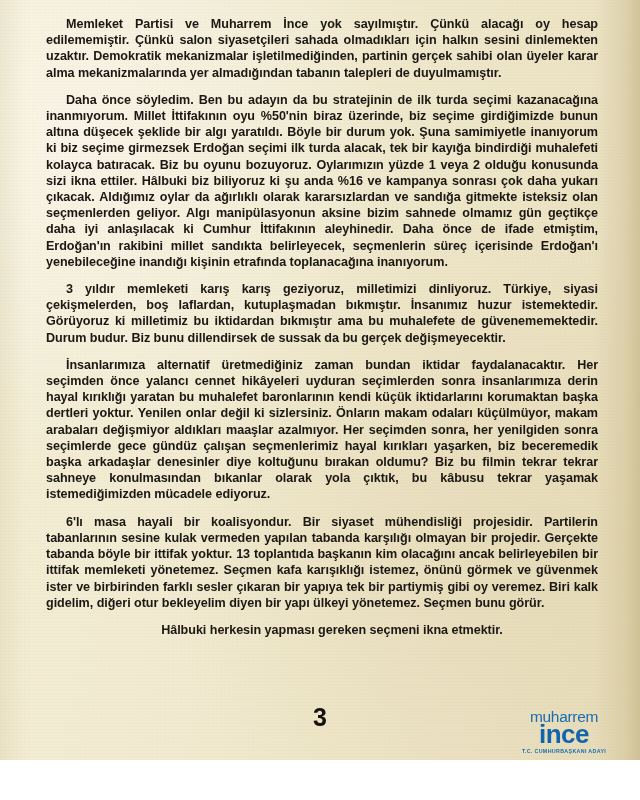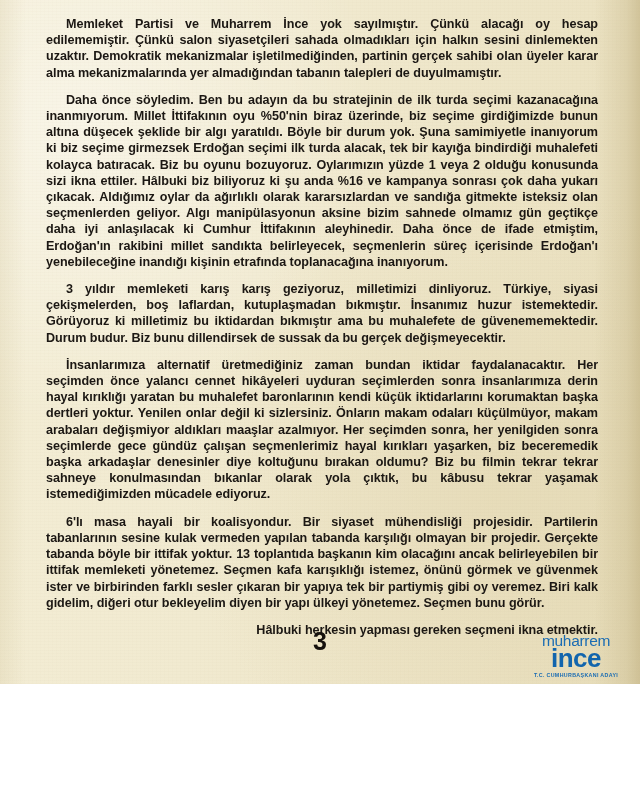--- a/index.html
+++ b/index.html
@@ -9,21 +9,21 @@
   body {
     width: 640px;
     height: 800px;
     overflow: hidden;
     font-family: "Liberation Sans", sans-serif;
   }
 
   #page {
     position: relative;
     width: 640px;
-    height: 684px;
+    height: 760px;
     box-sizing: border-box;
     background-color: #f1ead0;
     background-image:
       radial-gradient(circle at 12% 18%, rgba(255,255,255,0.45) 0%, rgba(255,255,255,0) 38%),
       radial-gradient(circle at 78% 72%, rgba(226,214,176,0.55) 0%, rgba(226,214,176,0) 45%),
       linear-gradient(100deg, #f4eed6 0%, #f1ead0 40%, #ece3c4 78%, #e6dcb8 100%);
     overflow: hidden;
   }
 
   
@@ -66,39 +66,39 @@
     font-weight: bold;
     color: #1b1713;
     letter-spacing: -0.05px;
     word-spacing: 0px;
     -webkit-font-smoothing: antialiased;
   }
   p.para:last-of-type {
     margin-bottom: 0;
   }
   p.para.closing {
-    text-align: right;
+    text-align: center;
   }
 
   #page-number {
     position: absolute;
     left: 0;
     right: 0;
     bottom: 28px;
     text-align: center;
     font-size: 25px;
     font-weight: bold;
     color: #15110d;
     z-index: 3;
     letter-spacing: 0px;
   }
 
   #logo {
     position: absolute;
-    right: 12px;
+    right: 24px;
     bottom: 6px;
     width: 104px;
     z-index: 3;
     text-align: center;
     line-height: 1;
   }
   #logo .logo-top {
     font-size: 15.5px;
     font-weight: normal;
     letter-spacing: -0.3px;

